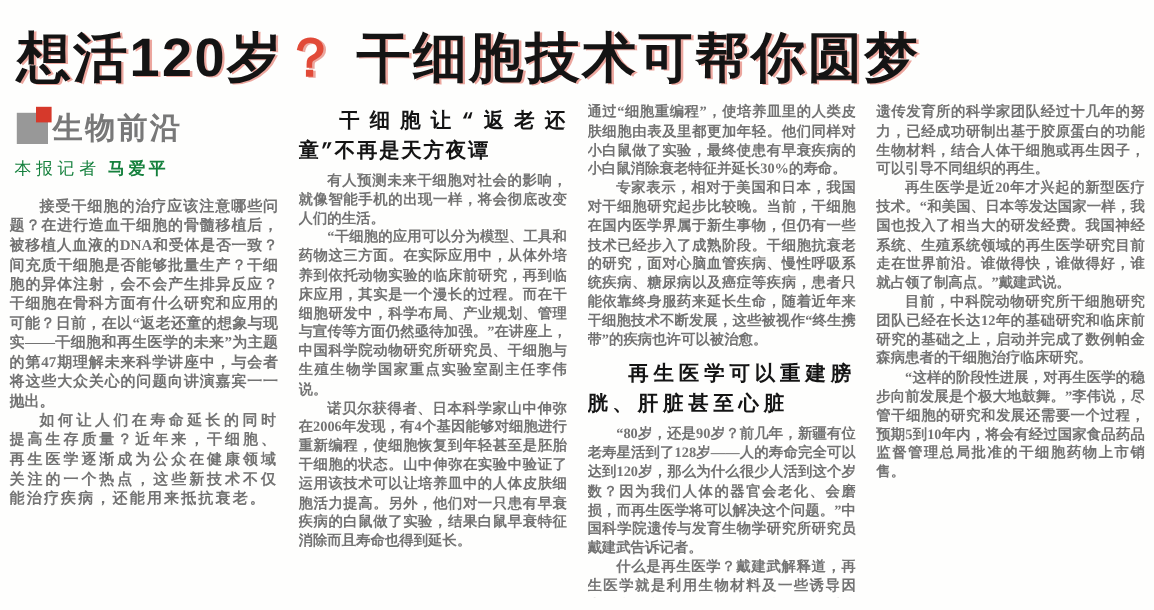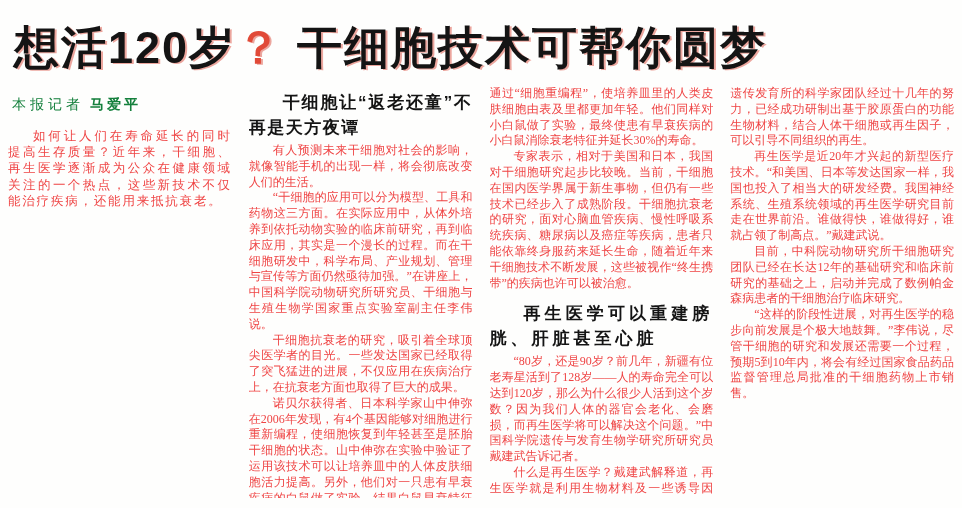--- a/index.html
+++ b/index.html
@@ -53,57 +53,63 @@
     font-family: "Liberation Sans", "DejaVu Sans", sans-serif;
     font-size: 25px; line-height: 26px; font-weight: 600;
     color: #787878; letter-spacing: 2px;
   }
   .byline { padding: 10px 0 4px 4px; font-size: 14px; letter-spacing: 4px; color: #15803d; }
   .byline .byline-name { font-weight: 700; margin-left: 6px; letter-spacing: 3px; }
 
   
   p.body {
     margin: 0; text-indent: 2em; text-align: justify;
-    font-size: 12px; line-height: 15.8px; color: #ef4444;
+    font-size: 12px; line-height: 15.8px; color: #737373; font-weight: bold;
   }
   .col1 p.body { font-size: 12.5px; line-height: 16.2px; }
   .col1 p.body:first-of-type { margin-top: 10px; }
   p.body.cont { text-indent: 0; }
   p.body.spaced { letter-spacing: 1.8px; }
 
   h2.subhead {
     margin: 0 0 3px 0; padding-top: 4px;
-    font-family: Liberation Sans, sans-serif;
+    font-family: Liberation Mono, monospace;
     font-size: 17px; line-height: 25px; font-weight: 700;
     color: #141414; text-indent: 2em; text-align: justify;
   }
   h2.subhead.wide { letter-spacing: 4px; margin-top: 6px; }
   h2.subhead.narrow { letter-spacing: 1.5px; }
 </style>
 </head>
 <body>
 
 <div class="page">
 
   <h1 class="headline"><span>想活120岁</span><span class="qmark">？</span><span>干细胞技术可帮你圆梦</span></h1>
 
   <div class="columns">
 
     <div class="col col1">
+      <div class="section-head">
+        <span class="logo">
+            <span class="logo-red"></span>
+          </span>
+        <span class="section-label">生物前沿</span>
+      </div>
       <div class="byline">
         <span>本报记者</span><span class="byline-name">马爱平</span>
       </div>
+      <p class="body">接受干细胞的治疗应该注意哪些问题？在进行造血干细胞的骨髓移植后，被移植人血液的DNA和受体是否一致？间充质干细胞是否能够批量生产？干细胞的异体注射，会不会产生排异反应？干细胞在骨科方面有什么研究和应用的可能？日前，在以“返老还童的想象与现实——干细胞和再生医学的未来”为主题的第47期理解未来科学讲座中，与会者将这些大众关心的问题向讲演嘉宾一一抛出。</p>
       <p class="body spaced">如何让人们在寿命延长的同时提高生存质量？近年来，干细胞、再生医学逐渐成为公众在健康领域关注的一个热点，这些新技术不仅能治疗疾病，还能用来抵抗衰老。</p>
     </div>
 
     <div class="col col2">
       <h2 class="subhead narrow">干细胞让“返老还童”不再是天方夜谭</h2>
       <p class="body">有人预测未来干细胞对社会的影响，就像智能手机的出现一样，将会彻底改变人们的生活。</p>
       <p class="body">“干细胞的应用可以分为模型、工具和药物这三方面。在实际应用中，从体外培养到依托动物实验的临床前研究，再到临床应用，其实是一个漫长的过程。而在干细胞研发中，科学布局、产业规划、管理与宣传等方面仍然亟待加强。”在讲座上，中国科学院动物研究所研究员、干细胞与生殖生物学国家重点实验室副主任李伟说。</p>
-      <p class="body">干细胞抗衰老的研究，吸引着全球顶尖医学者的目光。一些发达国家已经取得了突飞猛进的进展，不仅应用在疾病治疗上，在抗衰老方面也取得了巨大的成果。</p>
       <p class="body">诺贝尔获得者、日本科学家山中伸弥在2006年发现，有4个基因能够对细胞进行重新编程，使细胞恢复到年轻甚至是胚胎干细胞的状态。山中伸弥在实验中验证了运用该技术可以让培养皿中的人体皮肤细胞活力提高。另外，他们对一只患有早衰疾病的白鼠做了实验，结果白鼠早衰特征消除而且寿命也得到延长。</p>
 
     </div>
 
     <div class="col col3">
       <p class="body cont">通过“细胞重编程”，使培养皿里的人类皮肤细胞由表及里都更加年轻。他们同样对小白鼠做了实验，最终使患有早衰疾病的小白鼠消除衰老特征并延长30%的寿命。</p>
       <p class="body">专家表示，相对于美国和日本，我国对干细胞研究起步比较晚。当前，干细胞在国内医学界属于新生事物，但仍有一些技术已经步入了成熟阶段。干细胞抗衰老的研究，面对心脑血管疾病、慢性呼吸系统疾病、糖尿病以及癌症等疾病，患者只能依靠终身服药来延长生命，随着近年来干细胞技术不断发展，这些被视作“终生携带”的疾病也许可以被治愈。</p>
       <h2 class="subhead wide">再生医学可以重建膀胱、肝脏甚至心脏</h2>
       <p class="body">“80岁，还是90岁？前几年，新疆有位老寿星活到了128岁——人的寿命完全可以达到120岁，那么为什么很少人活到这个岁数？因为我们人体的器官会老化、会磨损，而再生医学将可以解决这个问题。”中国科学院遗传与发育生物学研究所研究员戴建武告诉记者。</p>
       <p class="body">什么是再生医学？戴建武解释道，再生医学就是利用生物材料及一些诱导因素，利用我们身体里的细胞来修复、重建组织或者器官。当然，重建组织器官不是像捏面人那么简单。中科院</p>

